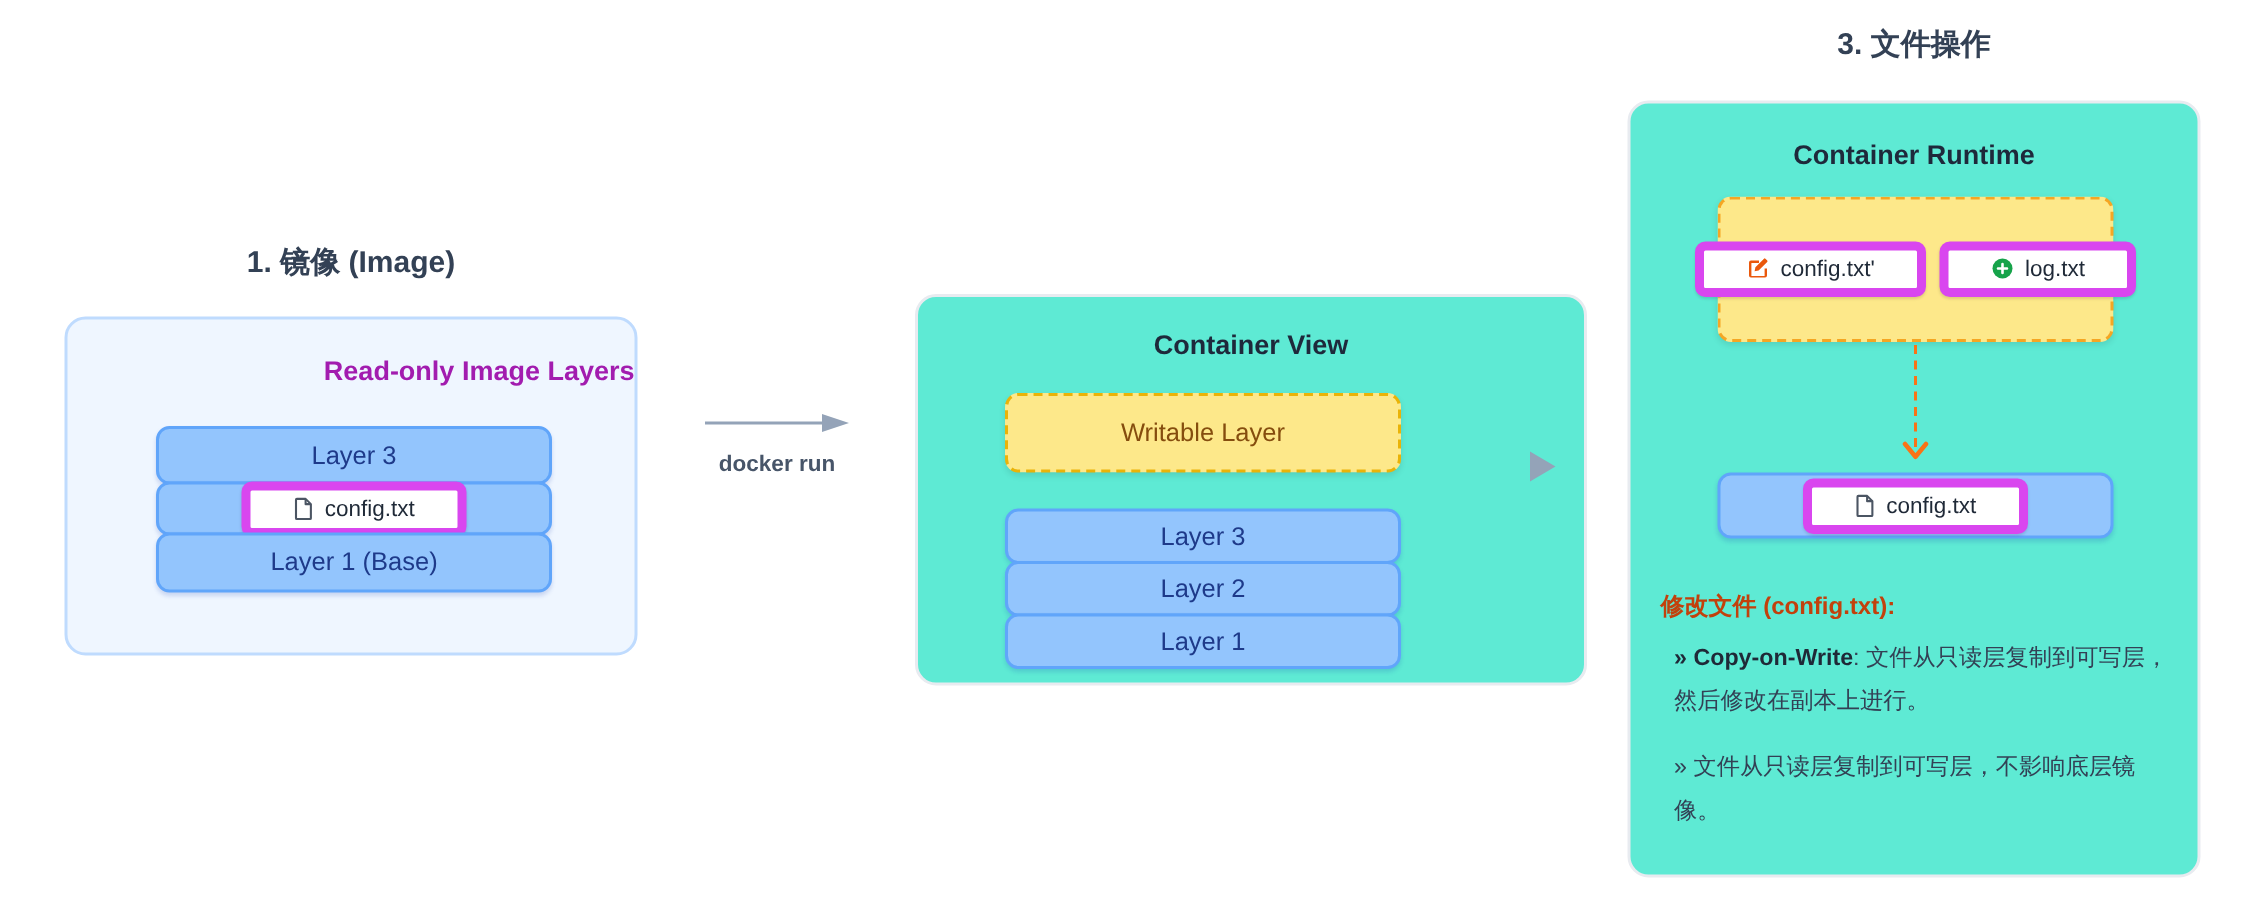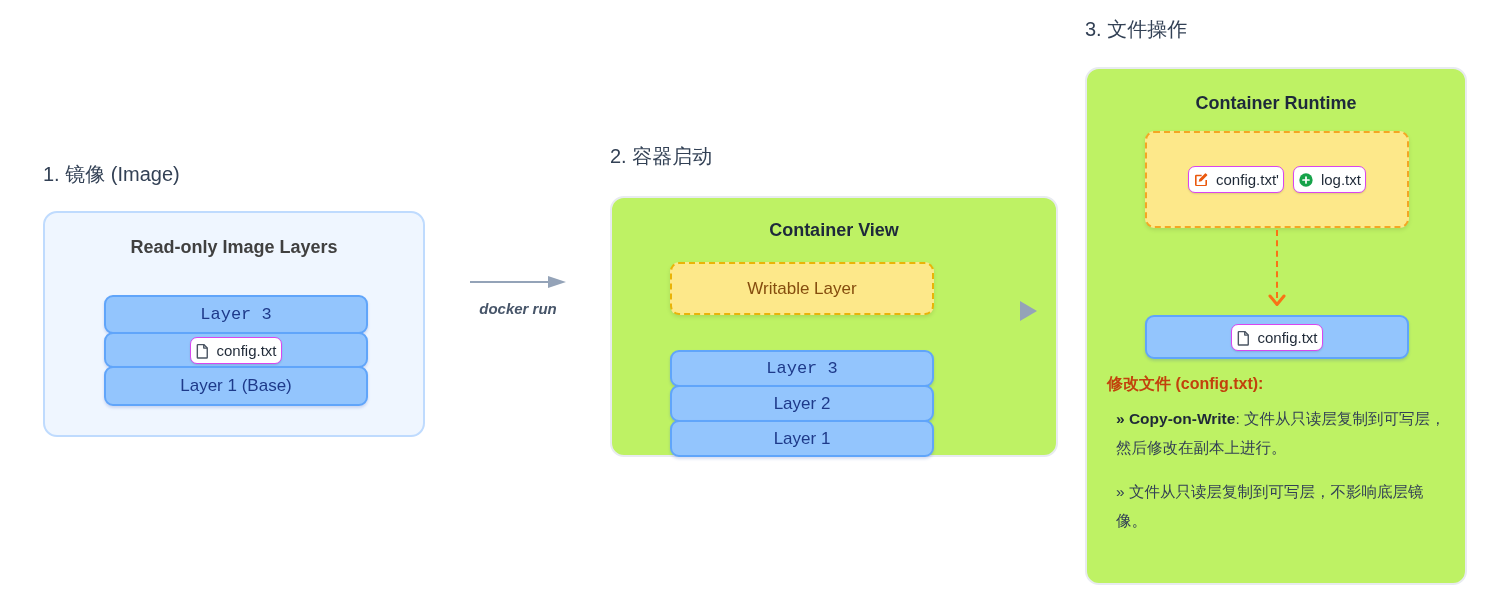--- a/index.html
+++ b/index.html
@@ -1,42 +1,42 @@
 <!DOCTYPE html>
 <html><head>
 <meta charset="utf-8">
 <style>
   * { margin:0; padding:0; box-sizing:border-box; }
   body { background:#ffffff; font-family:"Liberation Sans", sans-serif; }
   .canvas { position:relative; width:1511px; height:611px; background:#ffffff; overflow:hidden; }
 
-  .section-title { position:absolute; font-size:20px; font-weight:normal; color:#334155; }
+  .section-title { position:absolute; font-size:20px; font-weight:bold; color:#334155; text-align:center; }
 
   .panel { position:absolute; border-radius:14px; }
   .panel-blue { background:#eff6ff; border:2px solid #bfdbfe; }
-  .panel-gray { background:#bef264; border:2px solid #e8ebf0; }
+  .panel-gray { background:#5eead4; border:2px solid #e8ebf0; }
 
   .panel-heading { position:absolute; left:0; right:0; text-align:center; font-size:18px; font-weight:bold; }
-  .heading-blue { color:#404040; }
+  .heading-blue { color:#a21caf;text-align:right; }
   .heading-dark { color:#1e293b; }
 
   .layer-stack { position:absolute; }
   .layer-row {
     background:#93c5fd; border:2px solid #60a5fa; border-radius:9px;
     color:#1e3a8a; font-size:17px; font-weight:500; text-align:center;
     display:flex; align-items:center; justify-content:center;
     margin-top:-2px; position:relative;
     box-shadow:0 2px 3px rgba(30,64,175,0.18);
   }
-  .layer-row:first-child { margin-top:16px;font-family:Liberation Mono, monospace; }
+  .layer-row:first-child { margin-top:5px; }
 
   .file-badge {
-    display:inline-flex; align-items:flex-end; gap:7px;
-    background:#ffffff; border:1px solid #d946ef; border-radius:7px;
-    padding:4px 4px; font-size:15px; font-weight:500; color:#1f2937;
+    display:inline-flex; align-items:flex-start; gap:7px;
+    background:#ffffff; border:6px solid #d946ef; border-radius:7px;
+    padding:4px 28px; font-size:15px; font-weight:500; color:#1f2937;
     box-shadow:0 1px 2px rgba(0,0,0,0.12);
   }
   .file-badge svg { display:block; }
 
   .writable-box {
     position:absolute; background:#fde88a; border:2px dashed #eab308; border-radius:9px;
     display:flex; align-items:center; justify-content:center;
     color:#854d0e; font-size:17px; font-weight:500;
     box-shadow:0 2px 4px rgba(0,0,0,0.10);
   }
@@ -50,21 +50,21 @@
     border-top:10px solid transparent; border-bottom:10px solid transparent;
     border-left:17px solid #94a3b8;
   }
 
   .dashed-arrow { position:absolute; width:20px; display:flex; flex-direction:column; align-items:center; }
   .dashed-arrow .stem { width:0; border-left:2.5px dashed #f97316; }
   .dashed-arrow svg { margin-top:-4px; }
 
   .notes { position:absolute; color:#334155; font-size:15.5px; }
   .note-heading { font-size:16px; font-weight:bold; margin-bottom:10px; }
-  .note-heading-orange { color:#c2410c; }
+  .note-heading-orange { color:#c2410c;margin-top:20px; }
   .note-heading-green { color:#15803d; }
   .note-para { margin:0 0 16px 9px; width:332px; line-height:1.85; }
   .note-bold { font-weight:bold; color:#1f2937; }
 </style>
 </head>
 <body>
 
 <div class="canvas">
 
   <div class="section-title" style="left:43px; top:161px; width:382px;">1. 镜像 (Image)</div>
@@ -86,31 +86,30 @@
           </span>
           <span>config.txt</span>
         </span>
       </div>
       <div class="layer-row" style="height:40px;">
         <span>Layer 1 (Base)</span>
       </div>
     </div>
   </div>
 
-  <div class="docker-run" style="left:462px; top:274px; width:112px;font-style:italic;">
+  <div class="docker-run" style="left:462px; top:274px; width:112px;">
     <span>
       <svg width="100" height="16" viewBox="0 0 100 16">
         <line x1="2" y1="8" x2="80" y2="8" stroke="#94a3b8" stroke-width="2"></line>
         <polygon points="80,2 98,8 80,14" fill="#94a3b8"></polygon>
       </svg>
     </span>
     <div class="docker-run-label">docker run</div>
   </div>
 
-  <div class="section-title" style="left:610px; top:143px; width:380px;">2. 容器启动</div>
 
   <div class="panel panel-gray" style="left:610px; top:196px; width:448px; height:261px;">
     <div class="panel-heading heading-dark" style="top:22px;">Container View</div>
 
     <div class="writable-box" style="left:58px; top:64px; width:264px; height:53px;">
       <span>Writable Layer</span>
     </div>
 
     <div class="layer-stack" style="left:58px; top:136px; width:264px;">
       <div class="layer-row" style="height:37px;">

